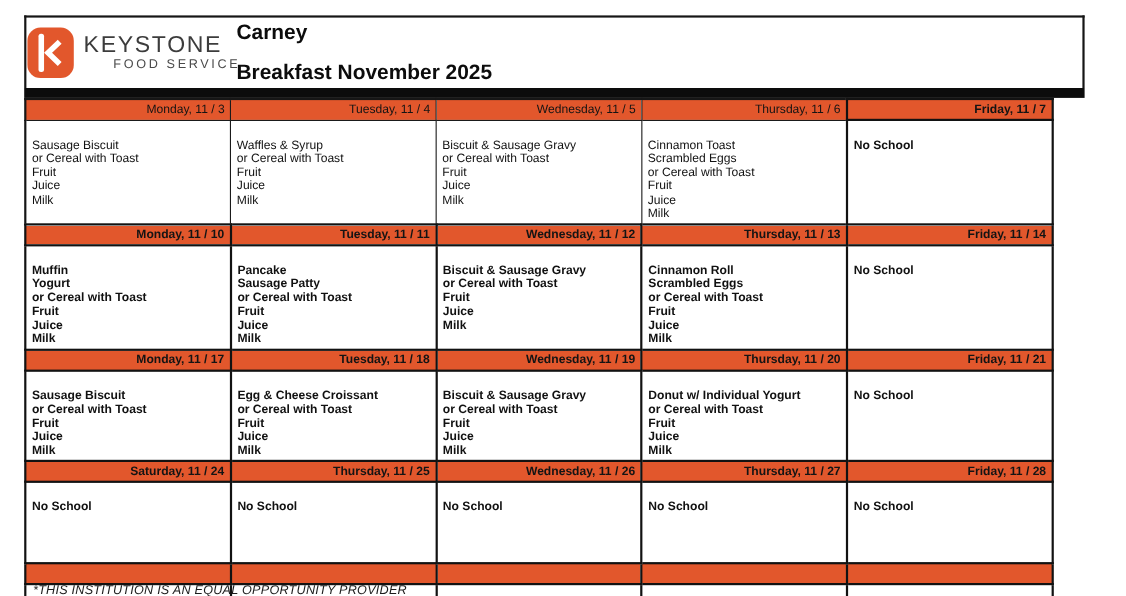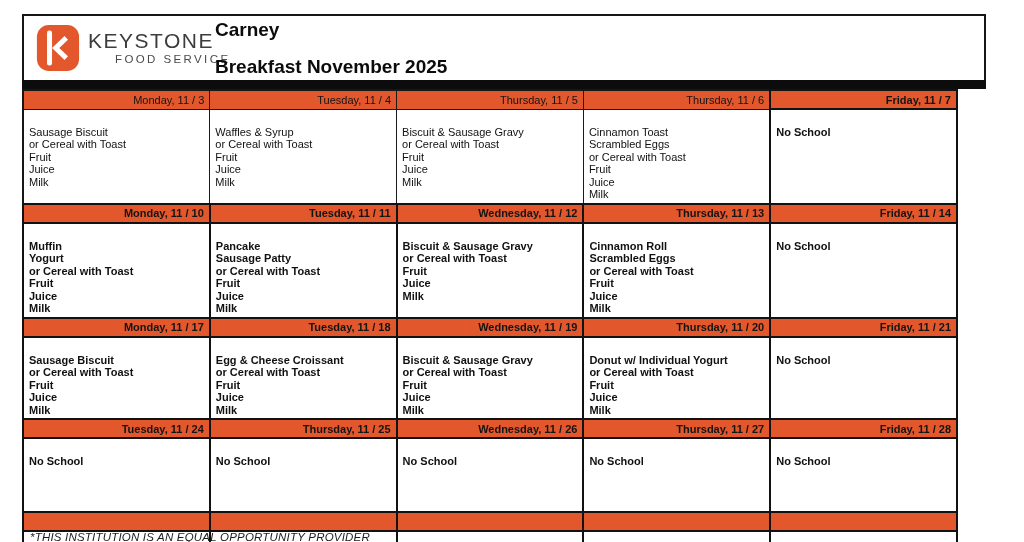--- a/index.html
+++ b/index.html
@@ -10,21 +10,21 @@
   
   .doc-header {
     box-sizing: border-box;
     border: 2px solid #161616;
     border-bottom: none;
     height: 66px;
     background: #fff;
     display: flex;
     align-items: center;
   }
-  .logo-block { display: flex; align-items: center; width: 191px; padding-left: 12px; box-sizing: border-box; }
+  .logo-block { display: flex; align-items: center; width: 191px; box-sizing: border-box; }
   .logo-mark { width: 44px; height: 48px; flex: 0 0 auto; }
   .brand-text { margin-left: 8px; line-height: 1; white-space: nowrap; }
   .brand-name { font-size: 21px; letter-spacing: 1.5px; color: #3c3c3c; font-weight: 400; }
   .brand-subtitle { font-size: 11.5px; letter-spacing: 2.4px; color: #4a4a4a; margin-top: 3px; font-weight: 400; margin-left: 27px; }
   .title-block { line-height: 1; }
   .site-title { font-size: 19px; font-weight: bold; color: #0c0c0c; }
   .menu-title { font-size: 19px; font-weight: bold; color: #0c0c0c; margin-top: 18px; }
 
   .black-band { height: 9px; background: #0c0c0c; }
 
@@ -101,21 +101,21 @@
           <col>
           <col>
           <col>
           <col>
           <col>
         </colgroup>
       <tbody>
           <tr>
             <th class="date-cell light-cell">Monday, 11 / 3</th>
             <th class="date-cell light-cell">Tuesday, 11 / 4</th>
-            <th class="date-cell light-cell">Thursday, 11 / 5</th>
+            <th class="date-cell light-cell">Wednesday, 11 / 5</th>
             <th class="date-cell light-cell">Thursday, 11 / 6</th>
             <th class="date-cell bold-cell">Friday, 11 / 7</th>
           </tr>
           <tr style="height: 76px;">
             <td class="menu-cell light-cell">
               <div>Sausage Biscuit</div>
               <div>or Cereal with Toast</div>
               <div>Fruit</div>
               <div>Juice</div>
               <div>Milk</div>
@@ -223,21 +223,21 @@
               <div>or Cereal with Toast</div>
               <div>Fruit</div>
               <div>Juice</div>
               <div>Milk</div>
             </td>
             <td class="menu-cell bold-cell">
               <div>No School</div>
             </td>
           </tr>
           <tr>
-            <th class="date-cell bold-cell">Tuesday, 11 / 24</th>
+            <th class="date-cell bold-cell">Saturday, 11 / 24</th>
             <th class="date-cell bold-cell">Thursday, 11 / 25</th>
             <th class="date-cell bold-cell">Wednesday, 11 / 26</th>
             <th class="date-cell bold-cell">Thursday, 11 / 27</th>
             <th class="date-cell bold-cell">Friday, 11 / 28</th>
           </tr>
           <tr style="height: 74px;">
             <td class="menu-cell bold-cell">
               <div>No School</div>
             </td>
             <td class="menu-cell bold-cell">

